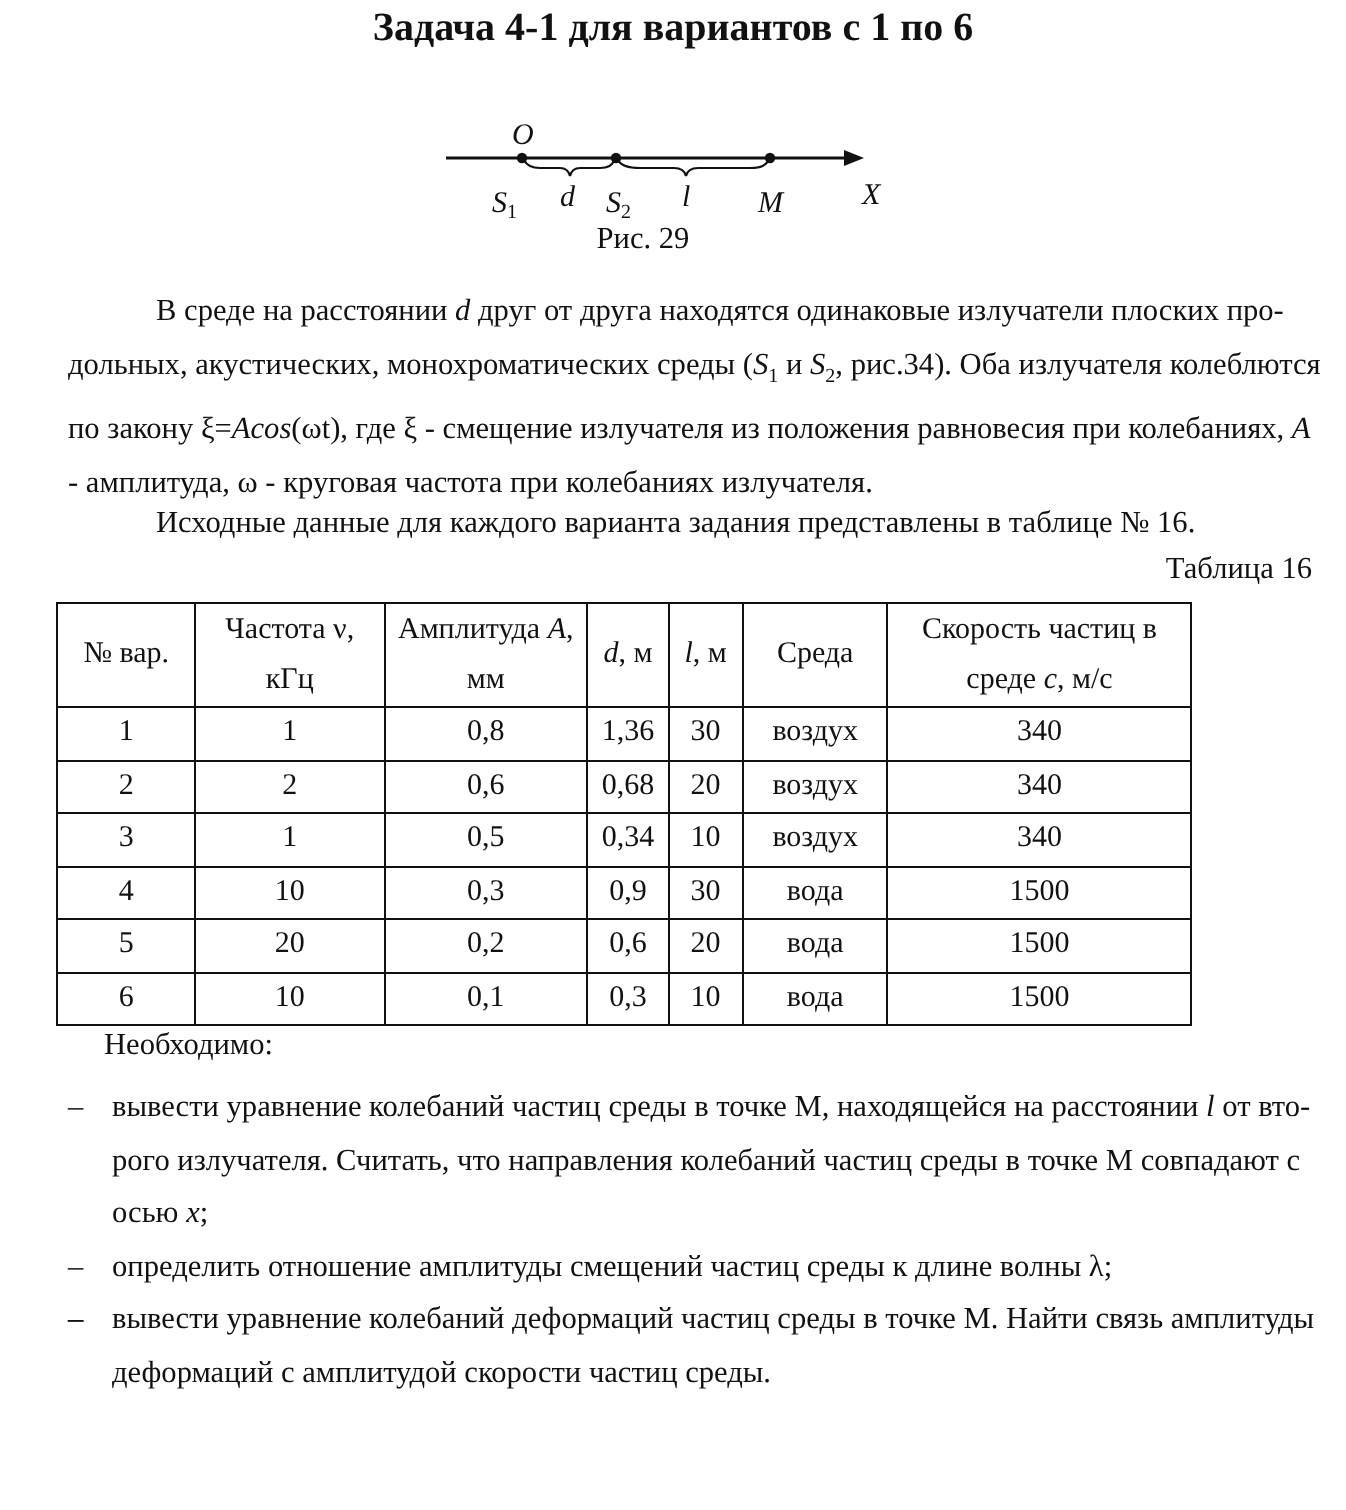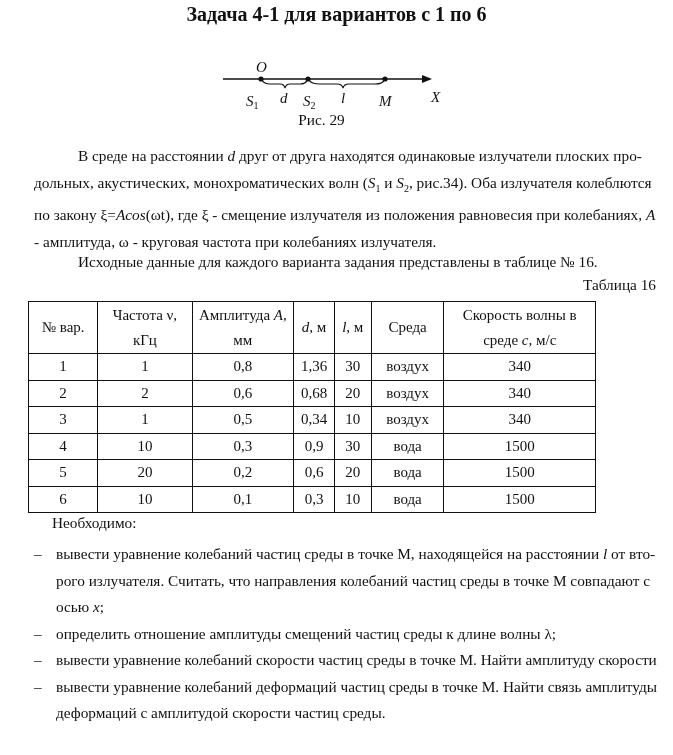--- a/index.html
+++ b/index.html
@@ -60,21 +60,21 @@
     <text class="fig-label" x="93" y="54"><tspan>S</tspan><tspan class="fig-sub" dy="3">2</tspan></text>
     <text class="fig-label" x="131" y="51">l</text>
     <text class="fig-label" x="169" y="54">M</text>
     <text class="fig-label" x="221" y="50">X</text>
   </svg>
 </div>
 <div id="caption" class="abs">Рис. 29</div>
 
 <div id="p1" class="para">
   <span class="line first"><span>В среде на расстоянии </span><i>d</i><span> друг от друга находятся одинаковые излучатели плоских про-</span></span>
-  <span class="line"><span>дольных, акустических, монохроматических волн (</span><i>S</i><sub style="font-size:10px">1</sub><span> и </span><i>S</i><sub style="font-size:10px">2</sub><span>, рис.34). Оба излучателя колеблются</span></span>
+  <span class="line"><span>дольных, акустических, монохроматических среды (</span><i>S</i><sub style="font-size:10px">1</sub><span> и </span><i>S</i><sub style="font-size:10px">2</sub><span>, рис.34). Оба излучателя колеблются</span></span>
   <span class="line"><span>по закону ξ=</span><i>Acos</i><span>(ωt), где ξ - смещение излучателя из положения равновесия при колебаниях, </span><i>A</i></span>
   <span class="line">- амплитуда, ω - круговая частота при колебаниях излучателя.</span>
 </div>
 
 <div id="p2" class="para">
   <span class="line">Исходные данные для каждого варианта задания представлены в таблице № 16.</span>
 </div>
 
 <div id="table-caption" class="abs">Таблица 16</div>
 
@@ -89,21 +89,21 @@
       <col class="c7">
   </colgroup>
   <thead>
     <tr>
       <th>№ вар.</th>
       <th><span>Частота ν,</span><br><span>кГц</span></th>
       <th><span>Амплитуда </span><i>A</i><span>,</span><br><span>мм</span></th>
       <th><i>d</i><span>, м</span></th>
       <th><i>l</i><span>, м</span></th>
       <th>Среда</th>
-      <th><span>Скорость волны в</span><br><span>среде </span><i>c</i><span>, м/с</span></th>
+      <th><span>Скорость частиц в</span><br><span>среде </span><i>c</i><span>, м/с</span></th>
     </tr>
   </thead>
   <tbody id="table-body">
       <tr>
         <td>1</td>
         <td>1</td>
         <td>0,8</td>
         <td>1,36</td>
         <td>30</td>
         <td class="medium">воздух</td>
@@ -165,20 +165,19 @@
     <span class="line" style="display:block"><span>вывести уравнение колебаний частиц среды в точке М, находящейся на расстоянии </span><i>l</i><span> от вто-</span></span>
     <span class="line" style="display:block">рого излучателя. Считать, что направления колебаний частиц среды в точке М совпадают с</span>
     <span class="line" style="display:block"><span>осью </span><i>x</i><span>;</span></span>
   </li>
   <li>
     <span class="dash">–</span>
     <span class="line" style="display:block">определить отношение амплитуды смещений частиц среды к длине волны λ;</span>
   </li>
   <li>
     <span class="dash">–</span>
-    <span class="line" style="display:block">вывести уравнение колебаний скорости частиц среды в точке М. Найти амплитуду скорости</span>
   </li>
   <li>
     <span class="dash">–</span>
     <span class="line" style="display:block">вывести уравнение колебаний деформаций частиц среды в точке М. Найти связь амплитуды</span>
     <span class="line" style="display:block">деформаций с амплитудой скорости частиц среды.</span>
   </li>
 </ul>
 
 </body></html>

